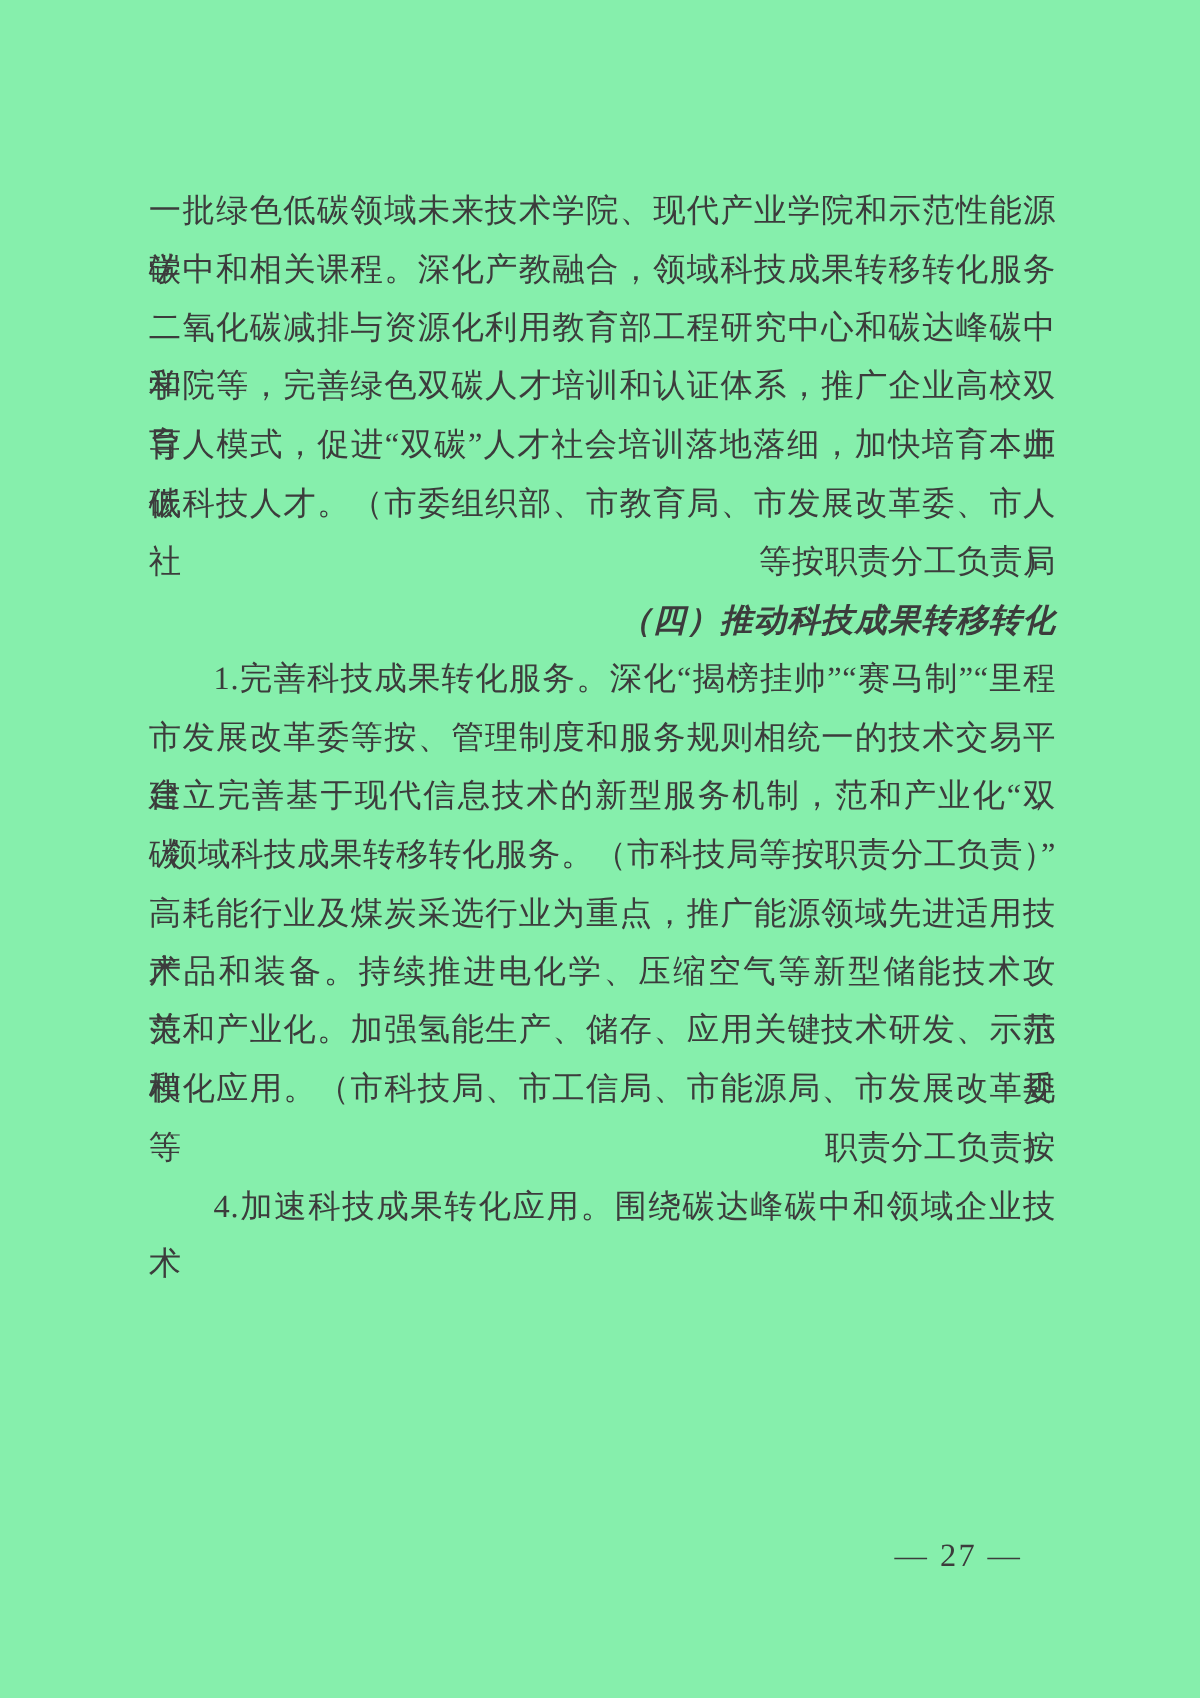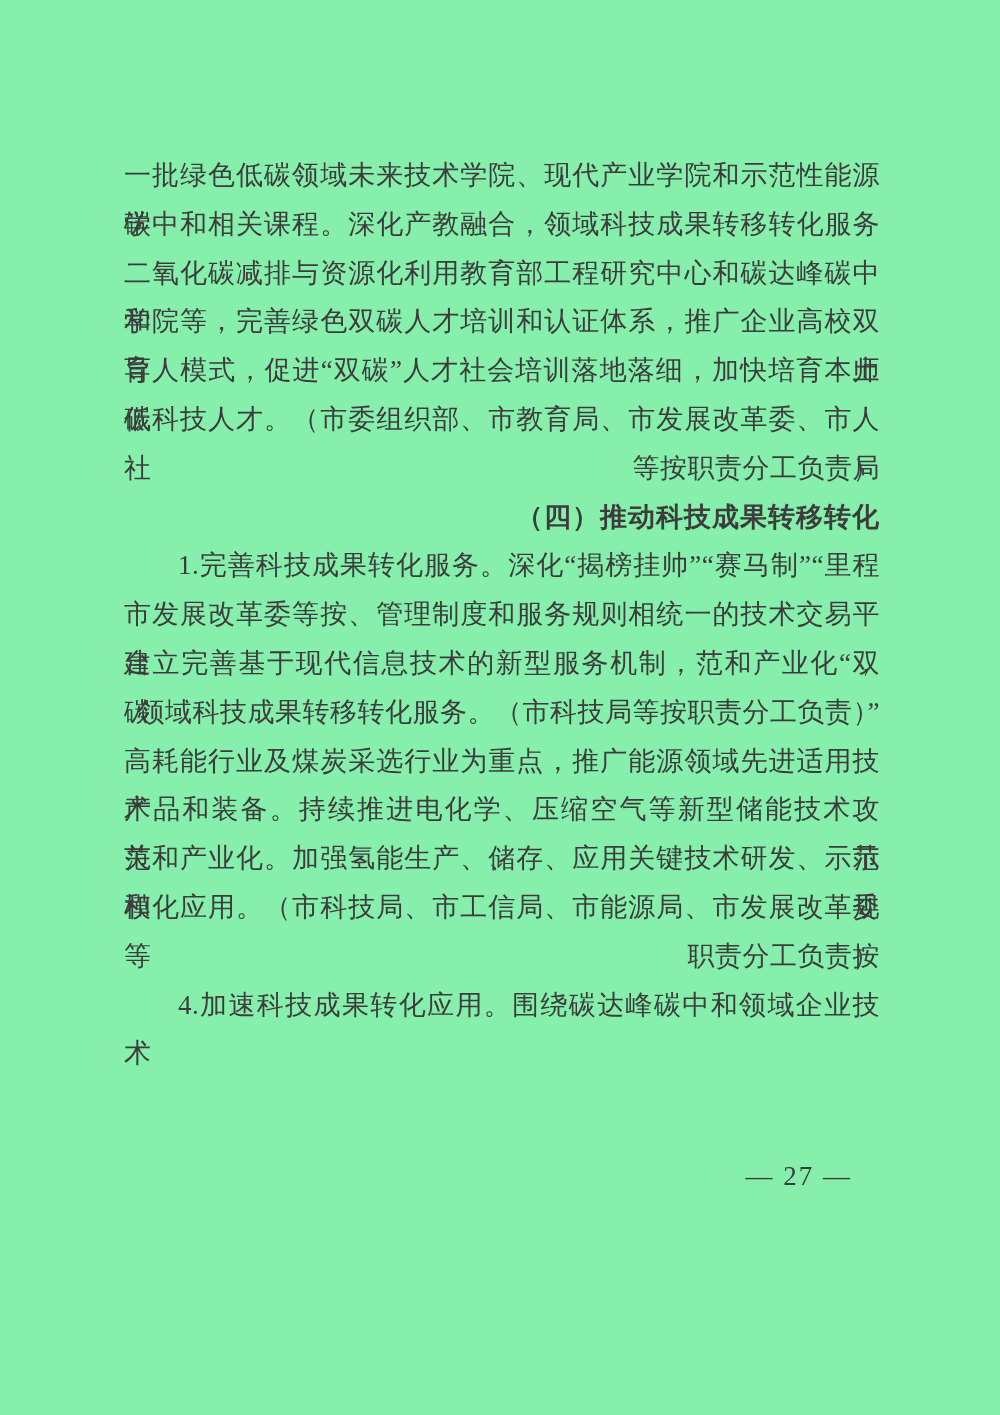--- a/index.html
+++ b/index.html
@@ -37,24 +37,25 @@
     text-align: justify;
     text-align-last: justify;
     text-justify: inter-character;
   }
   .ln.indent {
     text-indent: 2em;
   }
   .ln.bold {
     font-weight: bold;
     letter-spacing: 1px;
+    font-style: italic;
   }
   .footer {
     position: absolute;
-    top: 1160px;
+    top: 1280px;
     right: 148px;
     font-size: 27px;
     line-height: 32px;
     letter-spacing: 2px;
     color: #3c3c3c;
   }
 </style>
 </head>
 <body>
 

